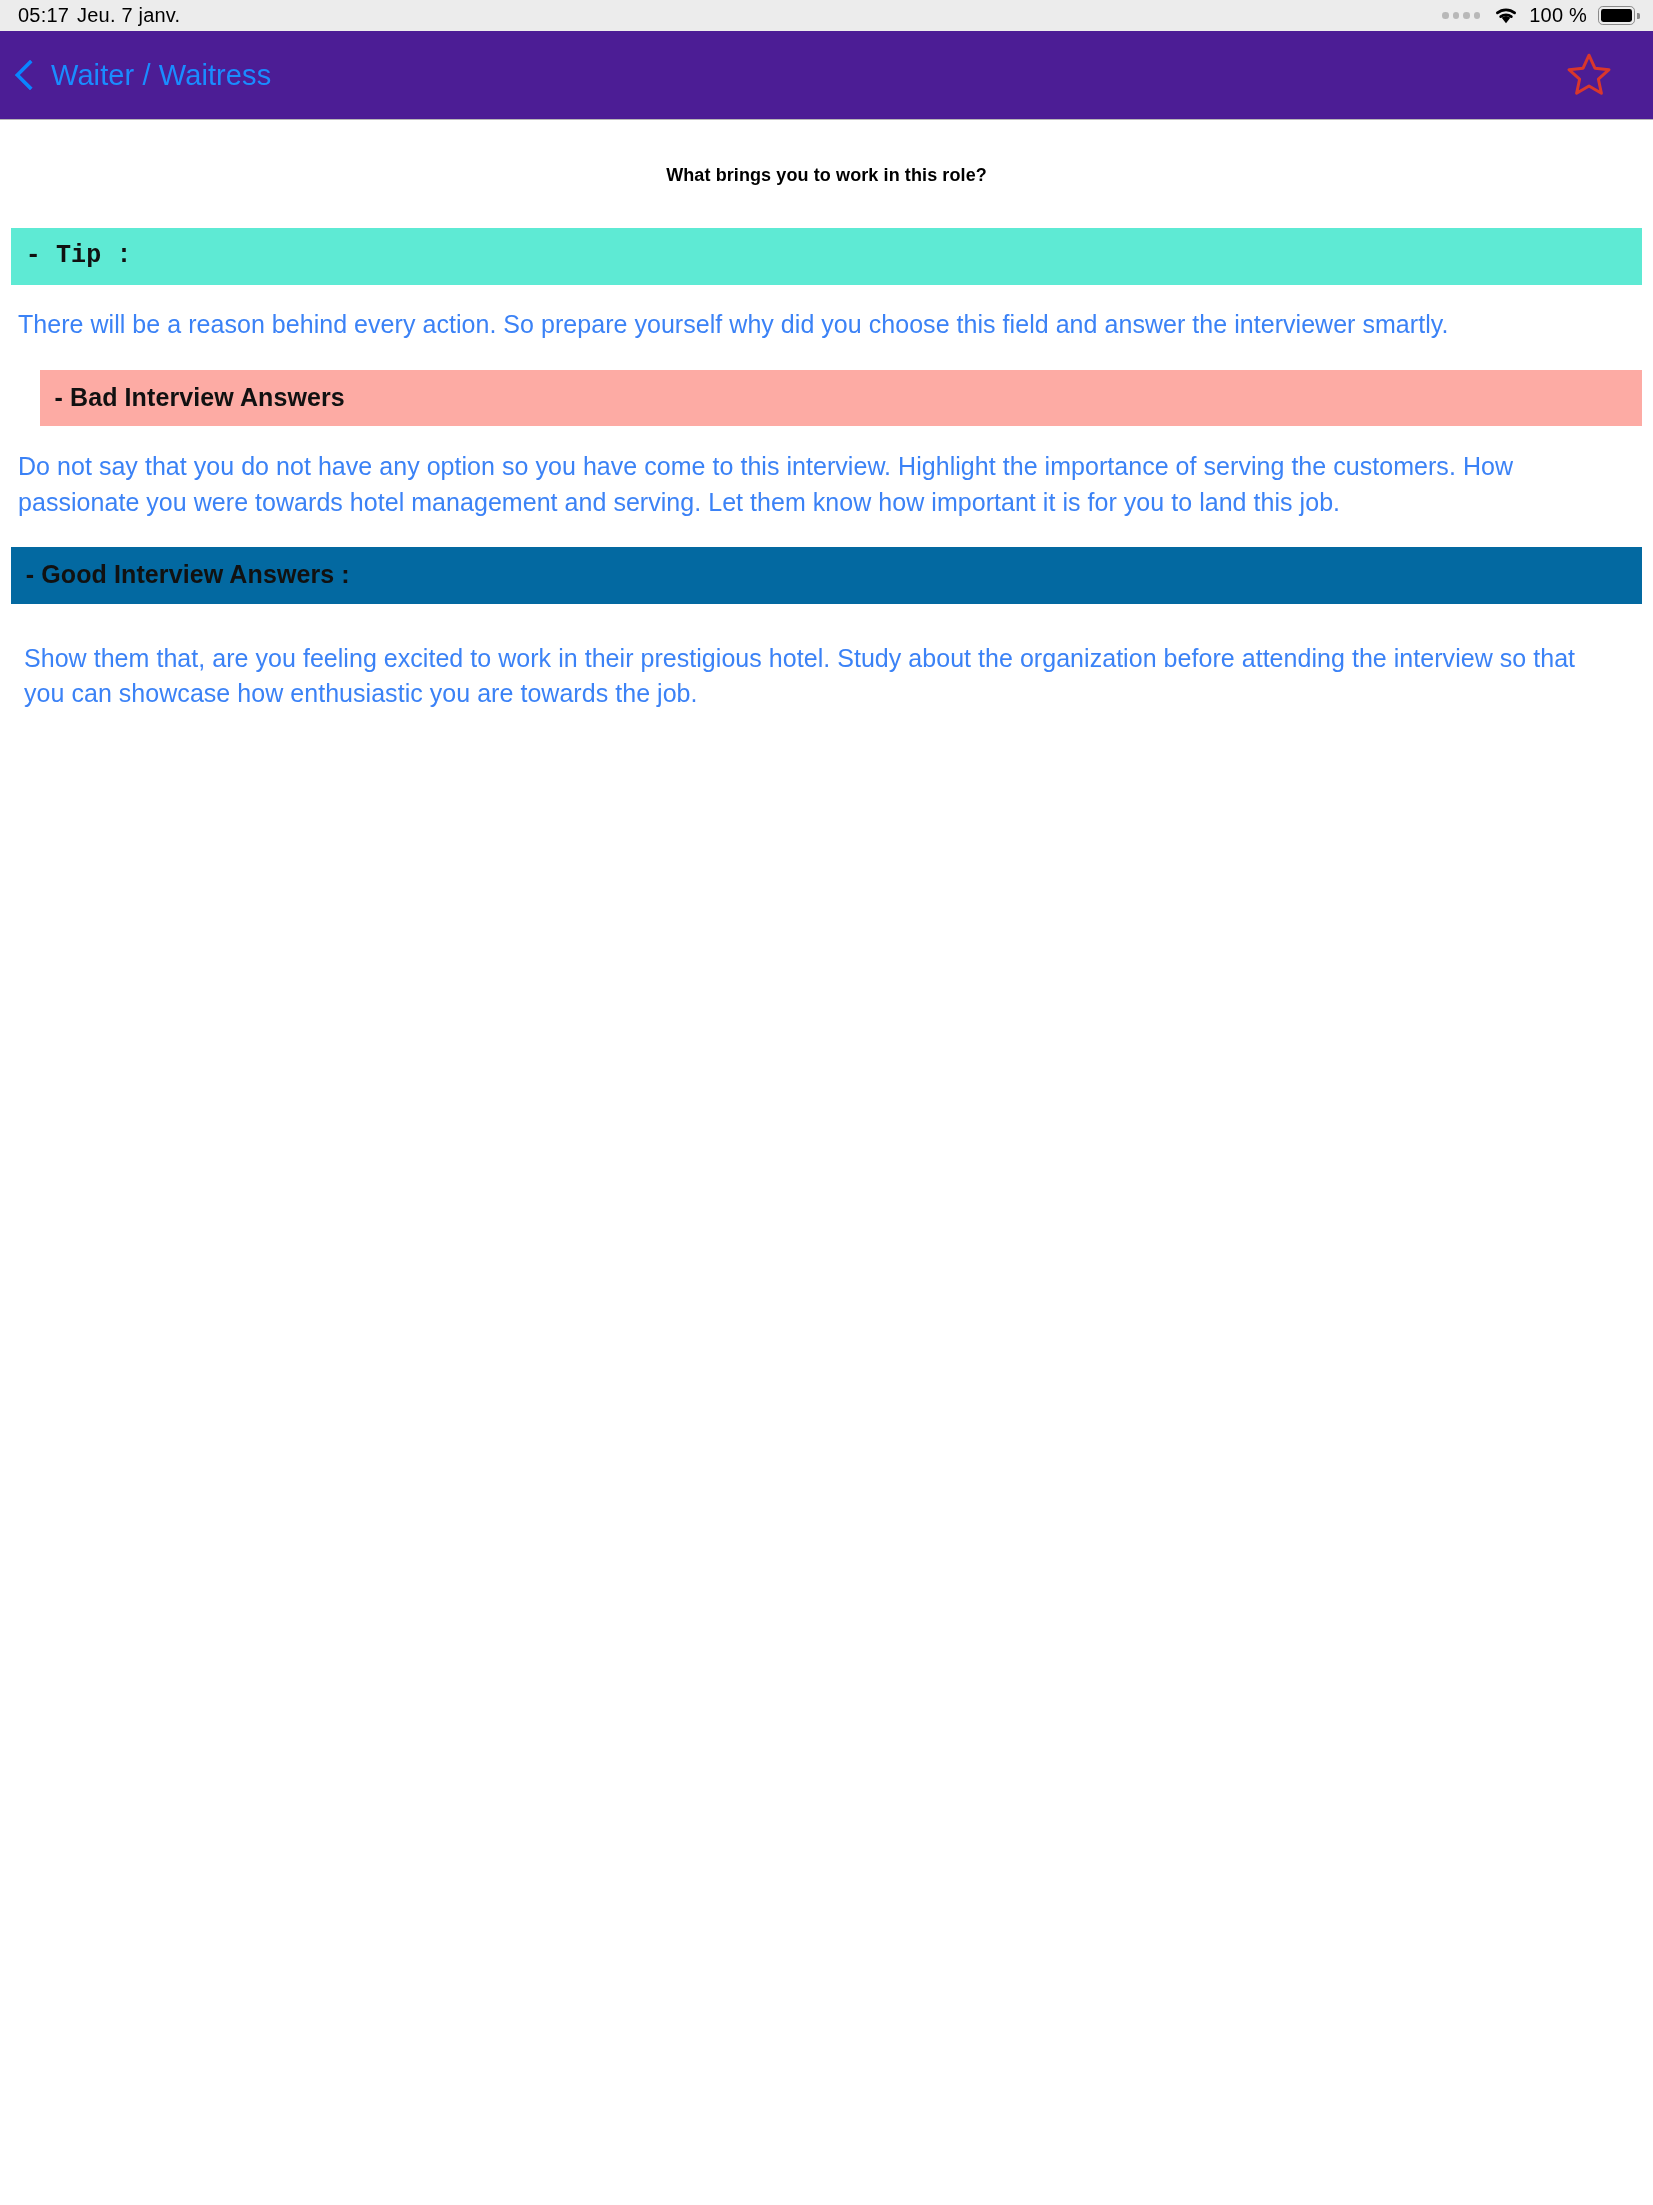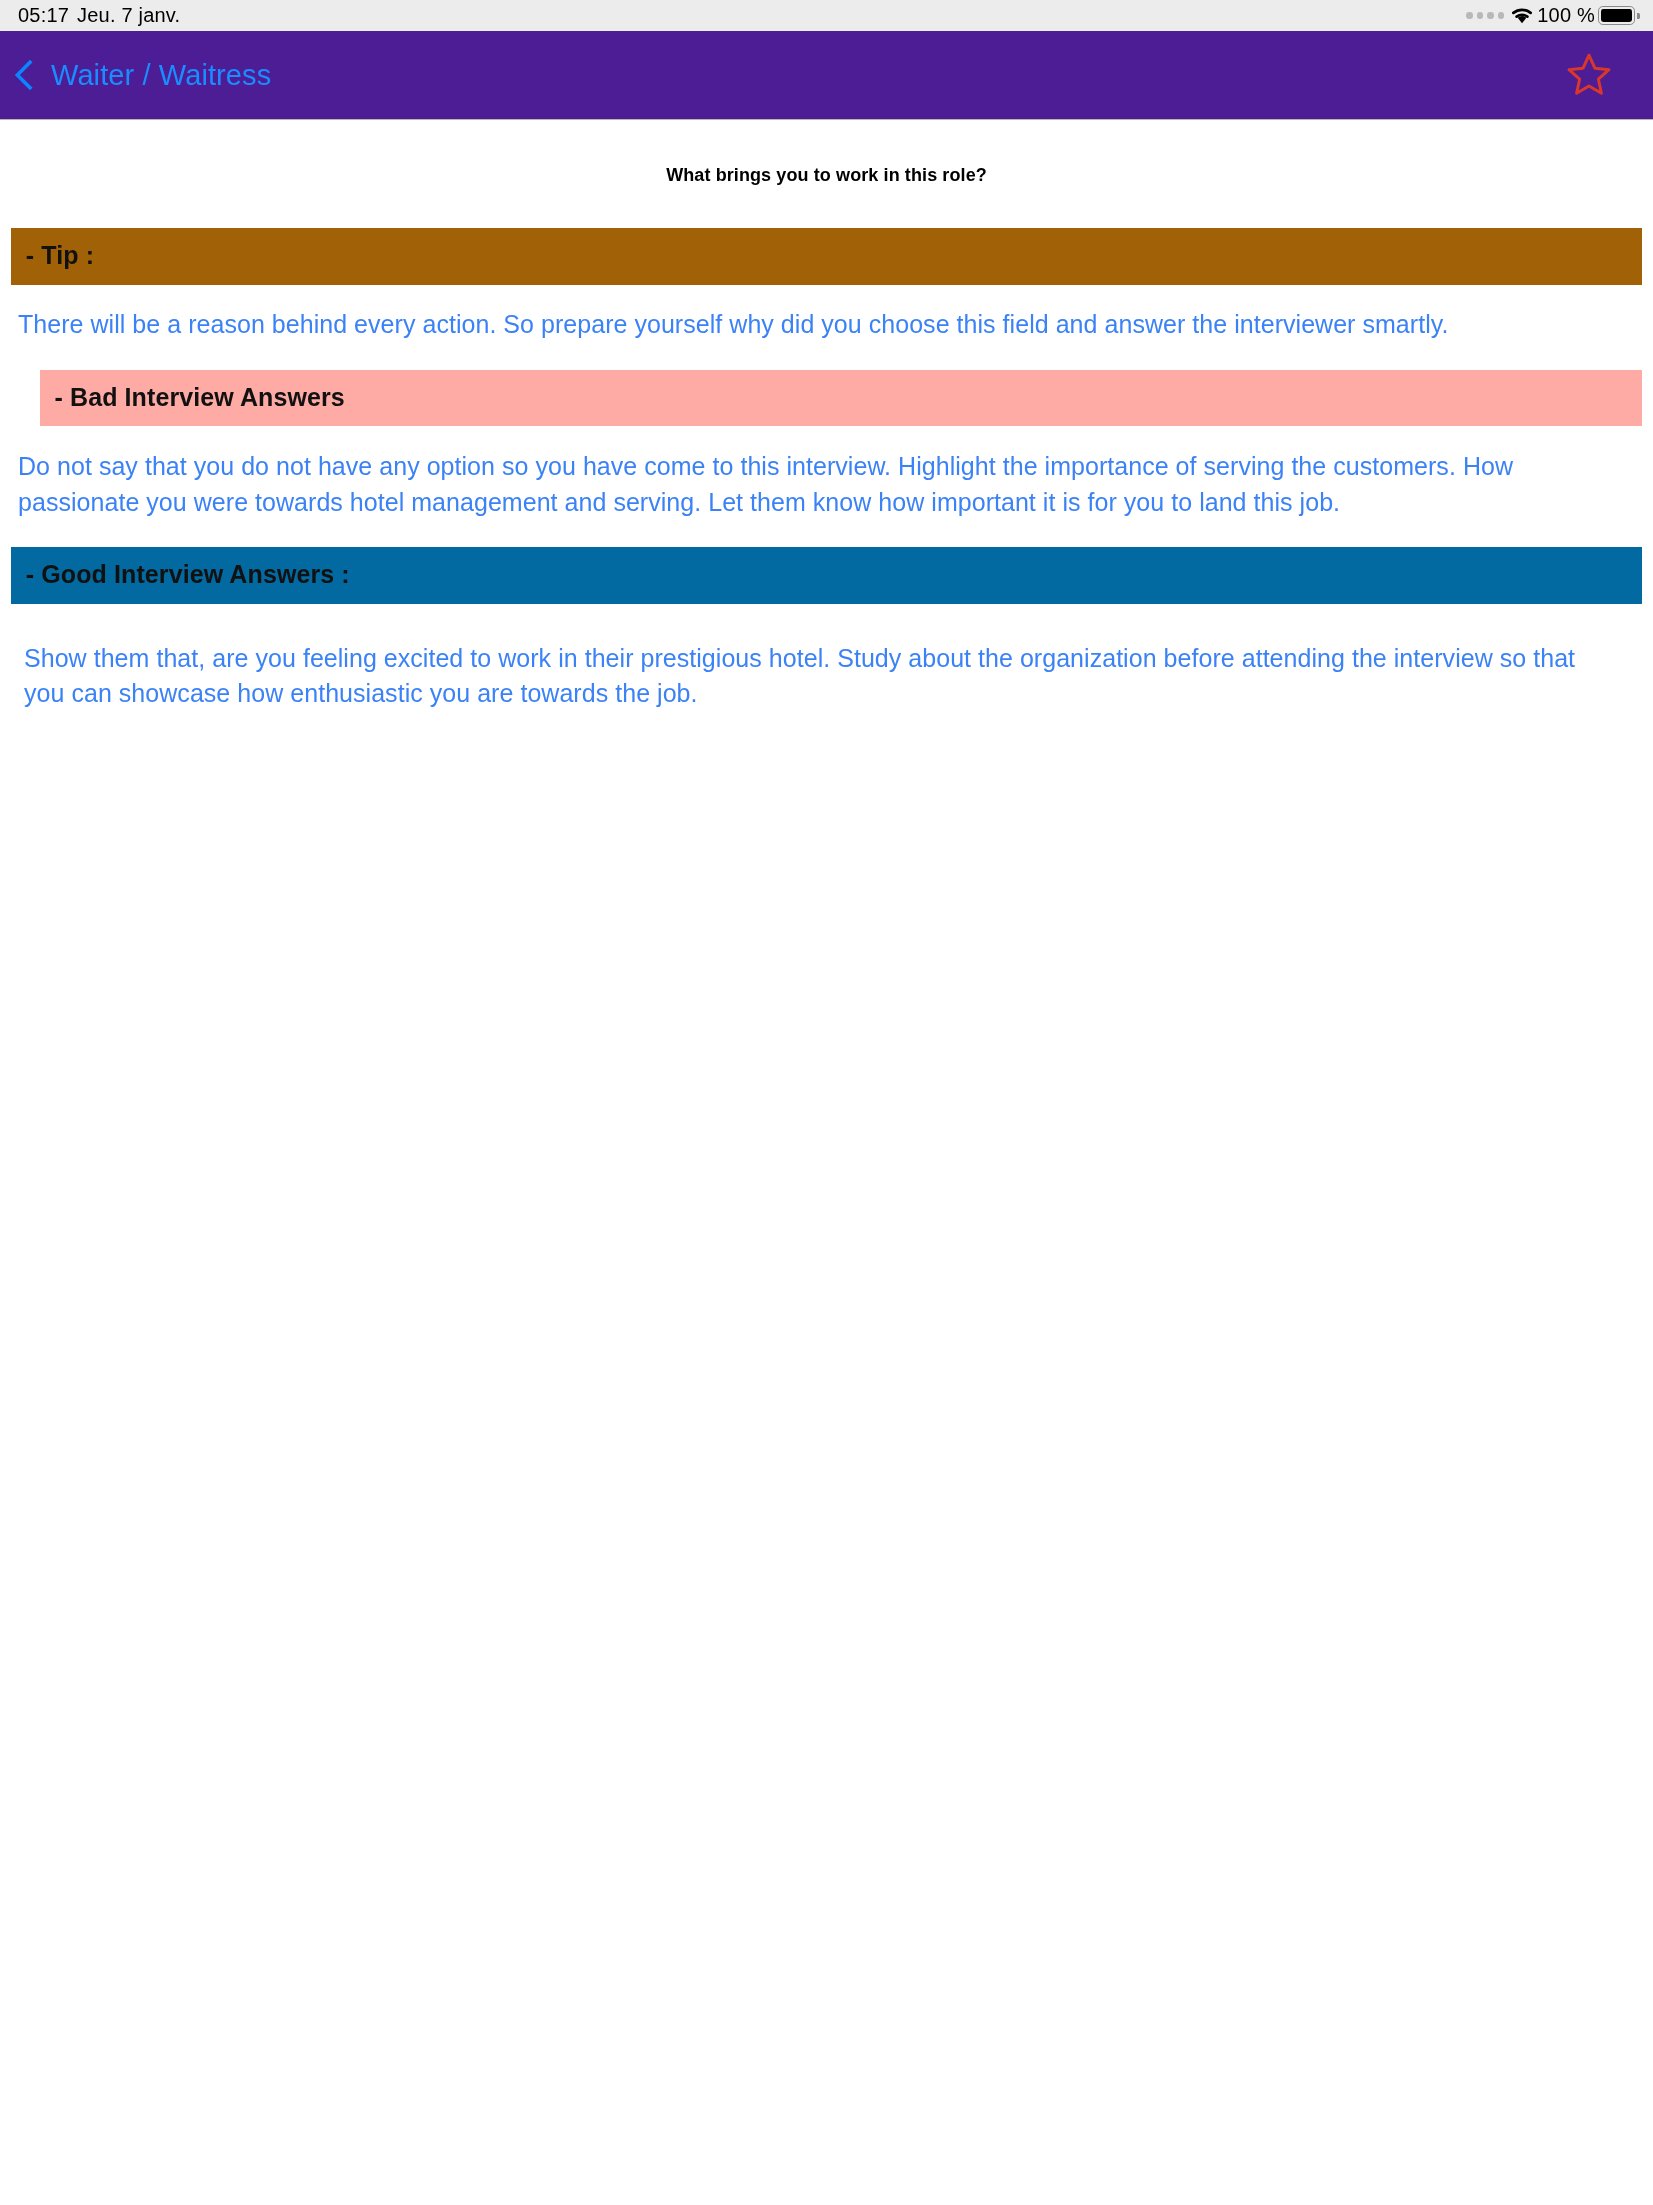--- a/index.html
+++ b/index.html
@@ -29,21 +29,21 @@
   }
   .status-left {
     display: flex;
     align-items: center;
     gap: 8px;
     letter-spacing: 0.2px;
   }
   .status-right {
     display: flex;
     align-items: center;
-    gap: 3px;
+    gap: 11px;
   }
   .signal-dots {
     display: flex;
     align-items: center;
     gap: 4px;
     margin-right: 3.2px;
   }
   .signal-dots i {
     display: block;
     width: 6.5px;
@@ -143,21 +143,21 @@
 
   .section-header {
     margin: 0 11.3px;
     padding: 13px 14.5px 14.5px 14.5px;
     box-sizing: border-box;
     font-size: 25px;
     font-weight: bold;
     color: #111111;
     letter-spacing: 0.1px;
   }
-  .section-header.tip { background: #a16207; margin-top: 42px; }
+  .section-header.tip { background: #5eead4; margin-top: 42px; font-family: Liberation Mono, monospace; }
   .section-header.bad { background: #fdaba4; margin-top: 27.4px; margin-left: 40px; }
   .section-header.good { background: #0369a1; margin-top: 27.4px; }
 
   .body-text {
     font-size: 25px;
     line-height: 1.42;
     color: #3b82f6;
     padding: 0 18px;
     margin-top: 22.6px;
     letter-spacing: 0.04px;

